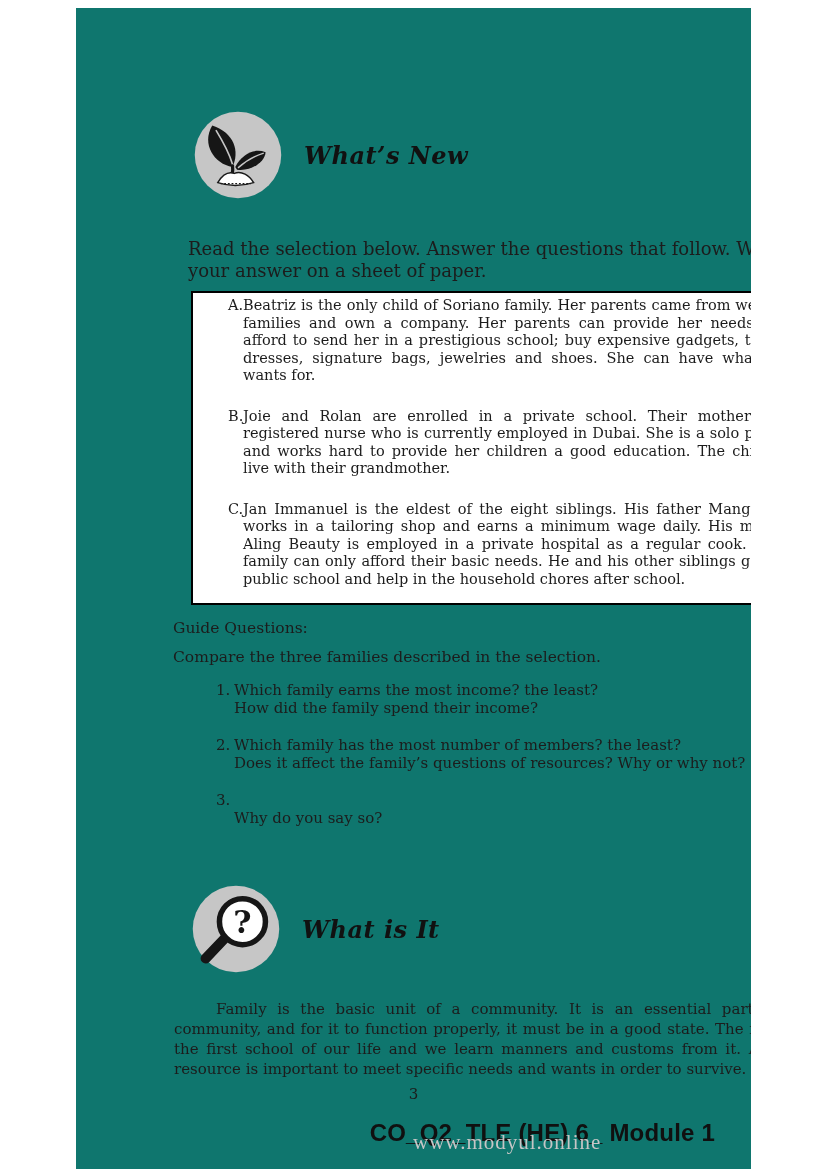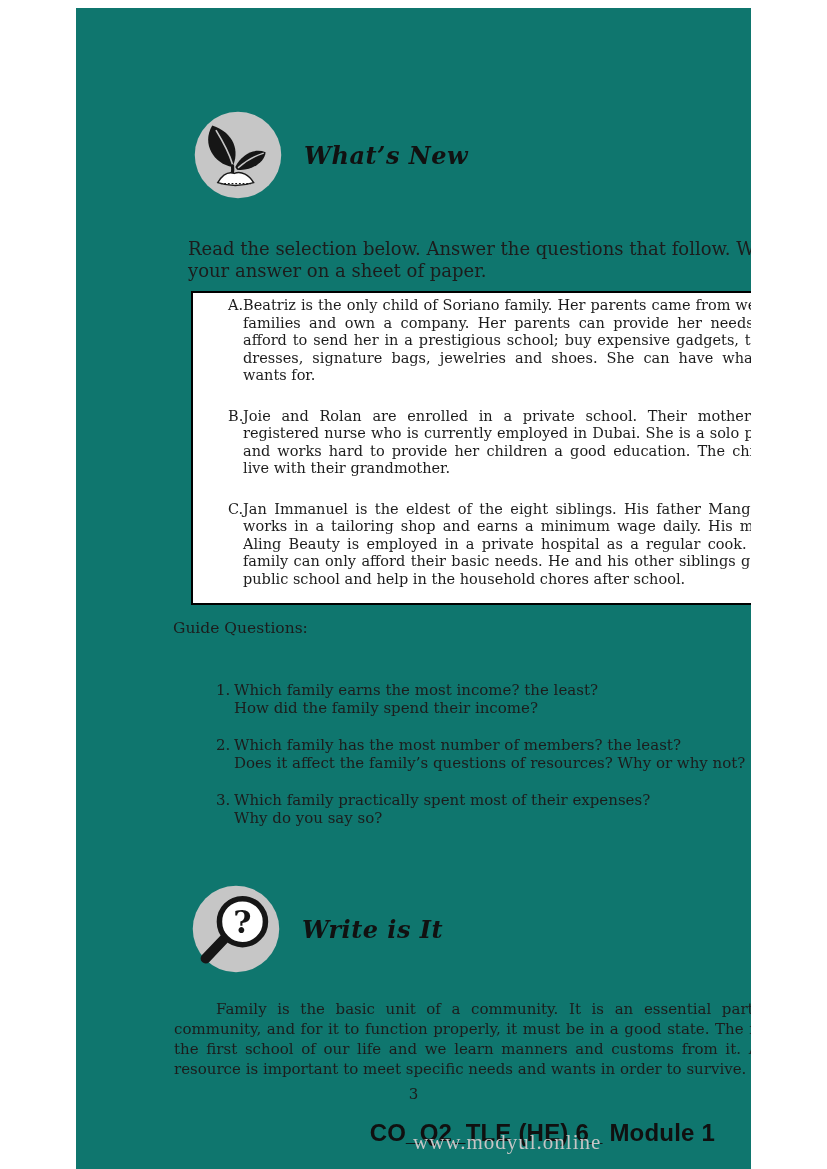--- a/index.html
+++ b/index.html
@@ -83,55 +83,56 @@
       <span class="sel-label">B.</span>
       <span class="sel-text">Joie and Rolan are enrolled in a private school. Their mother is a registered nurse who is currently employed in Dubai. She is a solo parent and works hard to provide her children a good education. The children live with their grandmother.</span>
     </div>
     <div class="sel-item">
       <span class="sel-label">C.</span>
       <span class="sel-text">Jan Immanuel is the eldest of the eight siblings. His father Mang Jose, works in a tailoring shop and earns a minimum wage daily. His mother Aling Beauty is employed in a private hospital as a regular cook. Their family can only afford their basic needs. He and his other siblings go to a public school and help in the household chores after school.</span>
     </div>
   </div>
 
   <div class="guide-heading">Guide Questions:</div>
+  <div class="guide-intro">Compare the three families described in the selection.</div>
 
   <div class="questions">
     <div class="q">
       <span class="q-num">1.</span>
       <span class="q-text">
         <span>Which family earns the most income? the least?</span><br>
         <span>How did the family spend their income?</span>
       </span>
     </div>
     <div class="q">
       <span class="q-num">2.</span>
       <span class="q-text">
         <span>Which family has the most number of members? the least?</span><br>
         <span>Does it affect the family’s questions of resources? Why or why not?</span>
       </span>
     </div>
     <div class="q">
       <span class="q-num">3.</span>
       <span class="q-text">
-        <span>Which family practically spent most of their expenses?</span><br>
+        <br>
         <span>Why do you say so?</span>
       </span>
     </div>
   </div>
 
   <div class="section-header" id="hdr-it">
     <span class="hdr-icon">
       <svg viewBox="0 0 100 100" width="92" height="92">
         <circle cx="50" cy="50" r="47" fill="#c6c6c6"></circle>
         <line x1="37" y1="61" x2="17" y2="82" stroke="#161616" stroke-width="11" stroke-linecap="round"></line>
         <circle cx="57" cy="42" r="25" fill="#ffffff" stroke="#161616" stroke-width="6"></circle>
         <text x="57" y="54" text-anchor="middle" font-family="DejaVu Serif, serif" font-size="34" font-weight="bold" fill="#161616">?</text>
       </svg>
     </span>
-    <span class="hdr-title">Write is It</span>
+    <span class="hdr-title">What is It</span>
   </div>
 
   <div class="family-para">Family is the basic unit of a community. It is an essential part of the community, and for it to function properly, it must be in a good state. The family is the first school of our life and we learn manners and customs from it. A family resource is important to meet specific needs and wants in order to survive.</div>
 
   <div class="page-number">3</div>
 
   <div class="footer-module">CO_Q2_TLE (HE) 6_ Module 1</div>
   <div class="watermark">www.modyul.online</div>
 
 </div>

